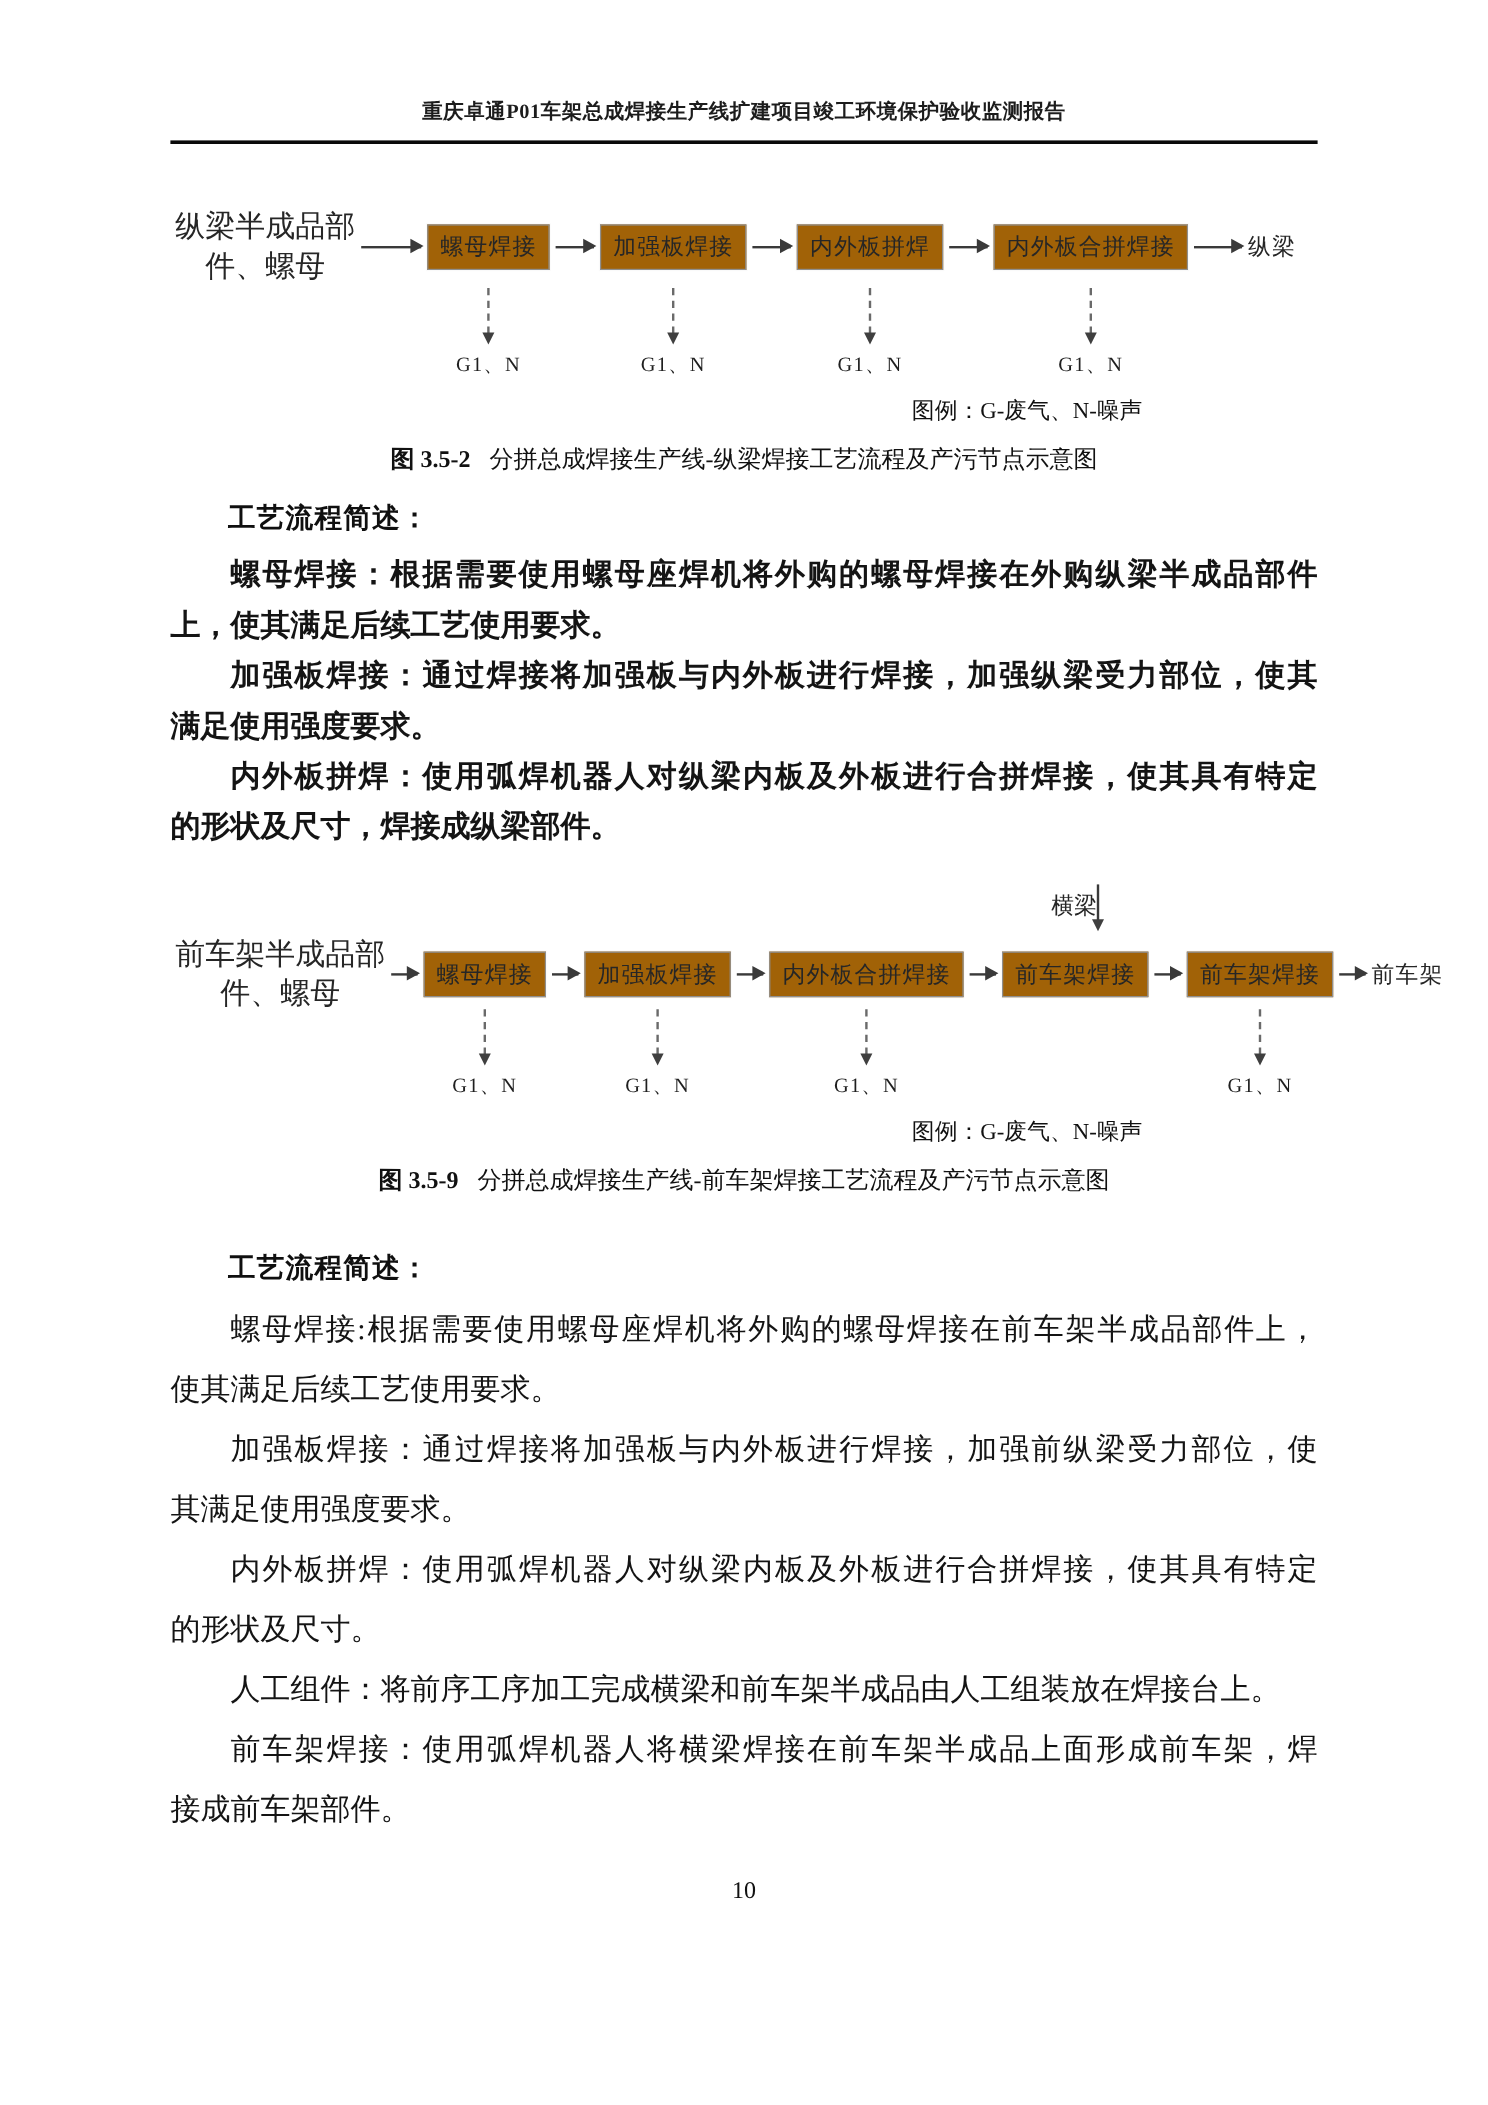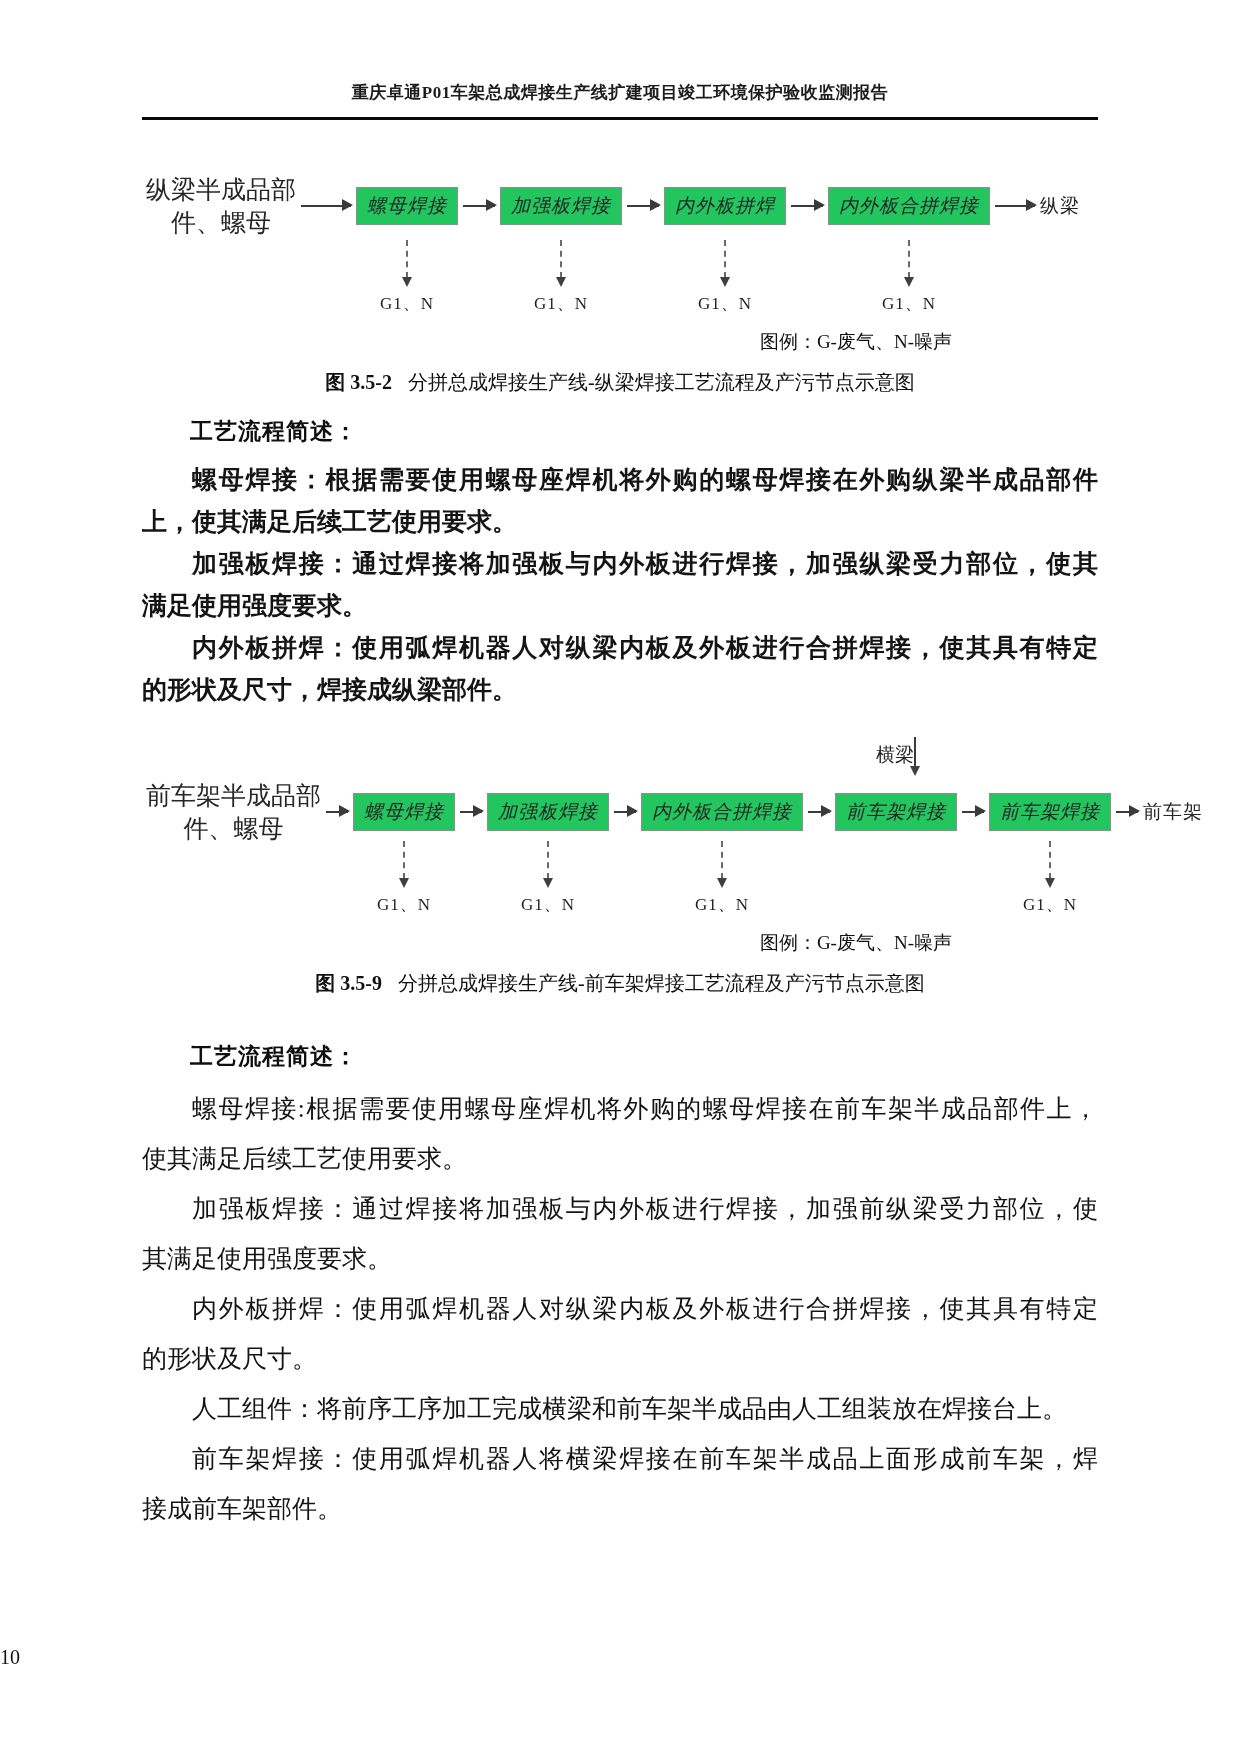--- a/index.html
+++ b/index.html
@@ -26,28 +26,27 @@
 
   
   .fc { margin-top:58px; }
   .fc2-wrap { margin-top:10px; }
   .fc-row { display:flex; align-items:flex-start; justify-content:flex-start; padding-left:4px; }
   .fc-col { display:flex; flex-direction:column; align-items:center; }
   .fc-top { height:56px; display:flex; align-items:center; justify-content:center; }
   .fc2-wrap .fc-top { height:46px; }
   .fc-box {
     border:1px solid #8f8f8f;
-    background:#22c55e;
+    background:#a16207;
     padding:5px 10px;
     font-size:19px;
     letter-spacing:1px;
     color:#262626;
     white-space:nowrap;
     box-shadow:0 0 0 1px rgba(0,0,0,0.02);
-    font-style:italic;
   }
   .fc-startlabel { font-size:25px; line-height:1.32; text-align:center; color:#262626; white-space:nowrap; }
   .fc-endlabel { font-size:19px; letter-spacing:1px; color:#262626; white-space:nowrap;text-align:center; }
   .harrow { position:relative; height:2px; background:#3a3a3a; margin:0 5px; }
   .harrow::after {
     content:""; position:absolute; right:-2px; top:-6px;
     width:0; height:0;
     border-left:11px solid #3a3a3a;
     border-top:6px solid transparent;
     border-bottom:6px solid transparent;
@@ -82,21 +81,21 @@
   .body-text { margin-top:12px; }
   .body-text p { margin:0; }
   .line { font-size:25px; color:#141414; }
   .s1 .line { line-height:42px;font-weight:bold; }
   .s2 .line { line-height:50px; }
   .line.first { text-indent:2em; text-align:justify; text-align-last:justify; }
   .line.last { text-align:left; }
   .line.single { text-indent:2em; text-align:left; }
 
   
-  .page-number { position:absolute; top:1646px; left:0; width:100%; text-align:left; font-size:20px; color:#111; }
+  .page-number { position:absolute; top:1565px; left:0; width:100%; text-align:center; font-size:20px; color:#111; }
 </style>
 </head>
 <body>
 
 <div class="page">
 
   <div class="header">
     <div class="header-title">重庆卓通P01车架总成焊接生产线扩建项目竣工环境保护验收监测报告</div>
     <div class="header-rule"></div>
   </div>

